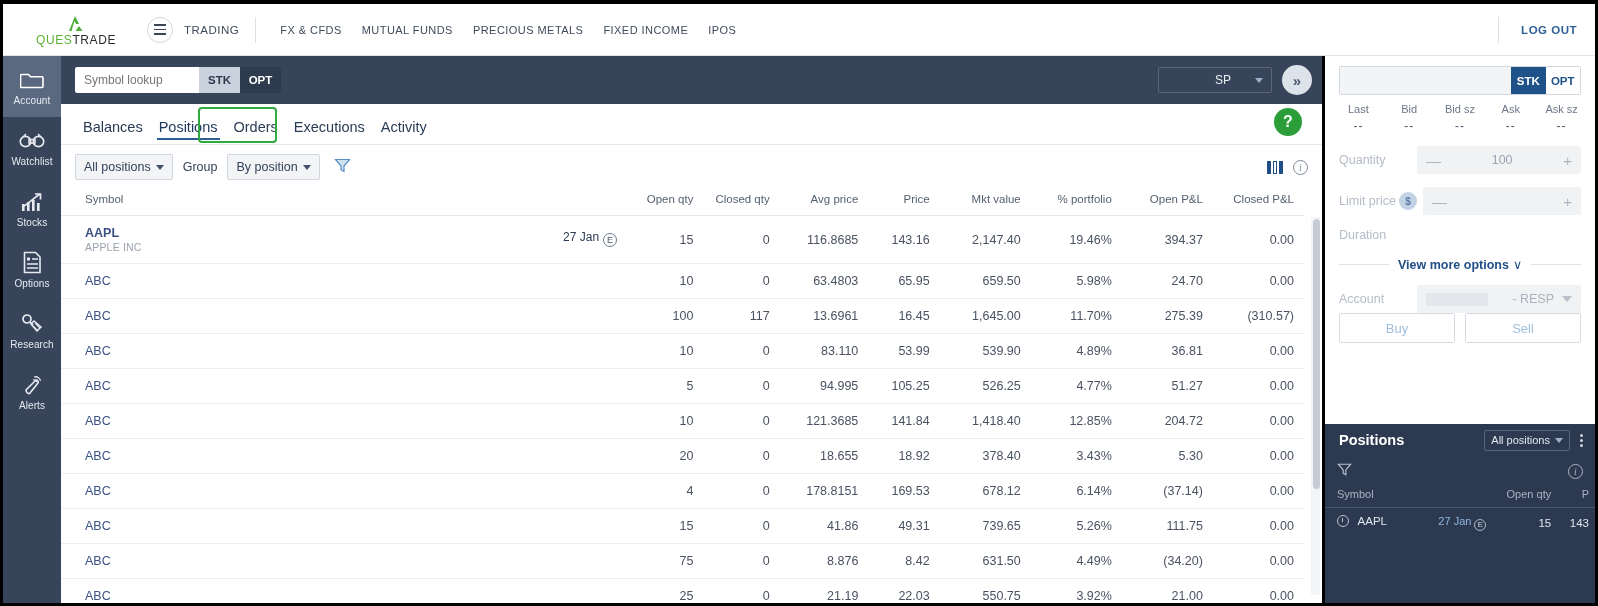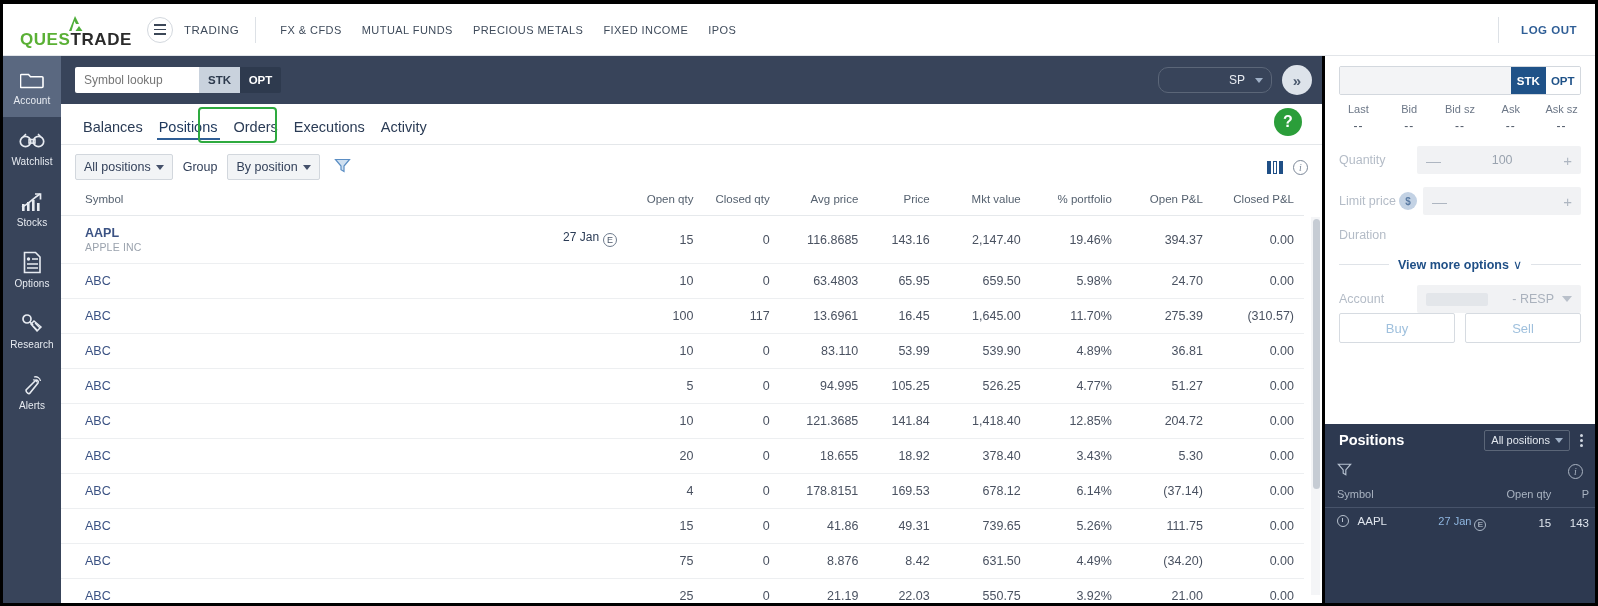--- a/index.html
+++ b/index.html
@@ -21,21 +21,21 @@
   
   .topbar {
     position: absolute; top: 0; left: 0; right: 0; height: 52px;
     background: #ffffff;
     display: flex; align-items: center;
     border-bottom: 1px solid #e2e5e9;
   }
   .logo-wrap { width: 118px; display: flex; flex-direction: column; align-items: center; margin-left: 14px; }
   .logo-mark { width: 34px; height: 20px; position: relative; }
   .logo-mark svg { display: block; }
-  .logo-text { font-size: 17px; font-weight: bold; letter-spacing: .6px; line-height: 12px; margin-top: 1px; }
+  .logo-text { font-size: 12px; font-weight: normal; letter-spacing: .6px; line-height: 12px; margin-top: 1px; }
   .logo-text .q { color: #5ab035; }
   .logo-text .t { color: #2b2b2b; }
 
   .hamburger {
     width: 26px; height: 26px; border-radius: 50%;
     border: 1px solid #d3d8de; background: #fff;
     display: flex; flex-direction: column; align-items: center; justify-content: center;
     gap: 3px; margin-left: 12px; cursor: pointer;
   }
   .hamburger i { display: block; width: 12px; height: 1.6px; background: #3b4757; }
@@ -84,23 +84,23 @@
     font-size: 12px; color: #7d8794; padding: 0 9px; font-family: "Liberation Sans", sans-serif;
   }
   .symtab {
     width: 41px; display: flex; align-items: center; justify-content: center;
     font-size: 11.5px; font-weight: bold; cursor: pointer;
   }
   .symtab.stk { background: #c9d2dd; color: #2d3a4d; }
   .symtab.opt { background: #2e3a4e; color: #ffffff; }
   .spbox {
     margin-left: auto; margin-right: 10px;
-    width: 114px; height: 26px; border: 1px solid #5b6678; border-radius: 10px;
+    width: 114px; height: 26px; border: 1px solid #5b6678; border-radius: 2px;
     display: flex; align-items: center; justify-content: flex-end; padding-right: 8px;
-    color: #e8ecf2; font-size: 12px; gap: 10px; cursor: pointer;
+    color: #e8ecf2; font-size: 12px; gap: 24px; cursor: pointer;
   }
   .caret-d { width: 0; height: 0; border-left: 4px solid transparent; border-right: 4px solid transparent; border-top: 5px solid #9fb0c6; }
   .expandbtn {
     width: 30px; height: 30px; border-radius: 50%; background: #dde3ea;
     display: flex; align-items: center; justify-content: center;
     color: #4d5b70; font-size: 15px; font-weight: bold; margin-right: 10px; cursor: pointer;
   }
 
   
   .main {

